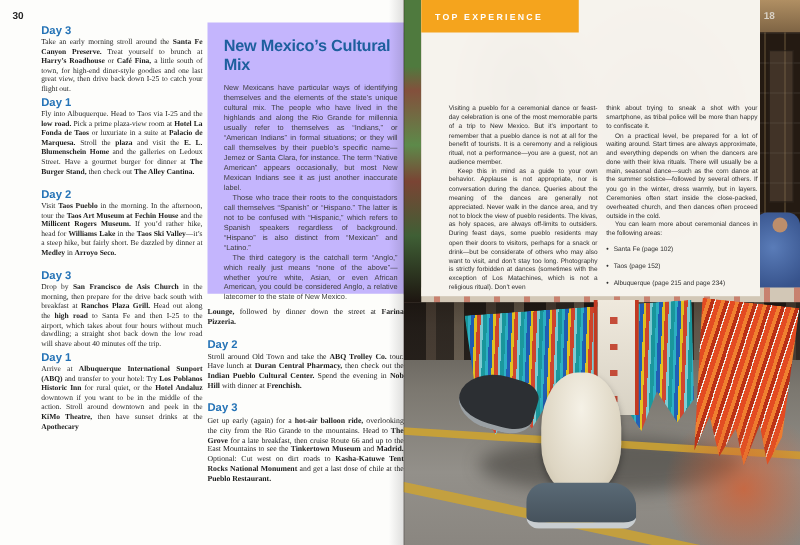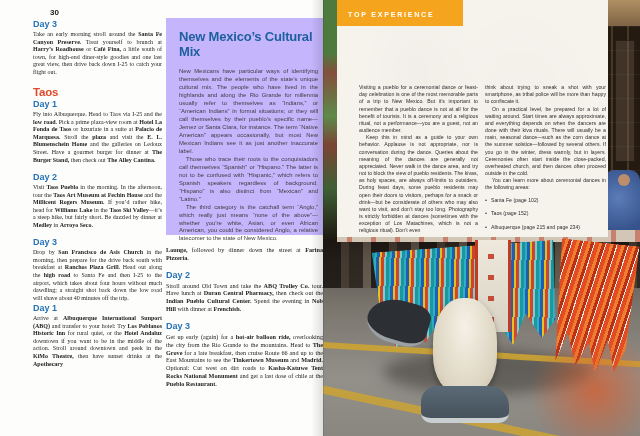--- a/index.html
+++ b/index.html
@@ -1,20 +1,20 @@
 <!DOCTYPE html>
 <html><head>
 <meta charset="utf-8">
 <style>
   html,body{margin:0;padding:0;}
   body{font-family:"Liberation Sans",sans-serif;background:#777;}
   #spread{position:relative;width:640px;height:436px;background:#fdfdfb;overflow:hidden;}
 
   
-  .pagenum{position:absolute;font:bold 8px "Liberation Sans",sans-serif;color:#222;margin-left:40px;}
+  .pagenum{position:absolute;font:bold 8px "Liberation Sans",sans-serif;color:#222;}
   #pn-left{left:10px;top:8px;}
   .col{position:absolute;}
   #col1{left:33px;top:19px;width:129px;}
   #col2{left:166px;top:18px;width:157px;}
 
   .day-h{font:bold 9px "Liberation Sans",sans-serif;color:#2573b6;margin:8px 0 2px 0;}
   .day-h.first{margin-top:0;}
   .sec-h{font:bold 11.5px "Liberation Sans",sans-serif;color:#df4a2b;margin:10px 0 0 0;letter-spacing:-.2px;}
   .body-p{font:6px/1.26 "Liberation Serif",serif;color:#1d1d1d;text-align:justify;margin:0;}
   .body-p .b{font-weight:bold;}
@@ -79,21 +79,20 @@
 <body>
 
 <div id="spread">
 
   <div class="pagenum" id="pn-left">30</div>
 
   <div class="col" id="col1">
     <h3 class="day-h first">Day 3</h3>
     <p class="body-p"><span>Take an early morning stroll around the </span><span class="b">Santa Fe Canyon Preserve.</span><span> Treat yourself to brunch at </span><span class="b">Harry’s Roadhouse</span><span> or </span><span class="b">Café Fina,</span><span> a little south of town, for high-end diner-style goodies and one last great view, then drive back down I-25 to catch your flight out.</span></p>
 
-    <h2 class="sec-h">Taos</h2>
     <h3 class="day-h" style="margin-top:1px;">Day 1</h3>
     <p class="body-p"><span>Fly into Albuquerque. Head to Taos via I-25 and the </span><span class="b">low road.</span><span> Pick a prime plaza-view room at </span><span class="b">Hotel La Fonda de Taos</span><span> or luxuriate in a suite at </span><span class="b">Palacio de Marquesa.</span><span> Stroll the </span><span class="b">plaza</span><span> and visit the </span><span class="b">E. L. Blumenschein Home</span><span> and the galleries on Ledoux Street. Have a gourmet burger for dinner at </span><span class="b">The Burger Stand,</span><span> then check out </span><span class="b">The Alley Cantina.</span></p>
 
     <h3 class="day-h">Day 2</h3>
     <p class="body-p"><span>Visit </span><span class="b">Taos Pueblo</span><span> in the morning. In the afternoon, tour the </span><span class="b">Taos Art Museum at Fechin House</span><span> and the </span><span class="b">Millicent Rogers Museum.</span><span> If you’d rather hike, head for </span><span class="b">Williams Lake</span><span> in the </span><span class="b">Taos Ski Valley</span><span>—it’s a steep hike, but fairly short. Be dazzled by dinner at </span><span class="b">Medley</span><span> in </span><span class="b">Arroyo Seco.</span></p>
 
     <h3 class="day-h">Day 3</h3>
     <p class="body-p"><span>Drop by </span><span class="b">San Francisco de Asis Church</span><span> in the morning, then prepare for the drive back south with breakfast at </span><span class="b">Ranchos Plaza Grill.</span><span> Head out along the </span><span class="b">high road</span><span> to Santa Fe and then I-25 to the airport, which takes about four hours without much dawdling; a straight shot back down the low road will shave about 40 minutes off the trip.</span></p>
 
     <h3 class="day-h" style="margin-top:1px;">Day 1</h3>

